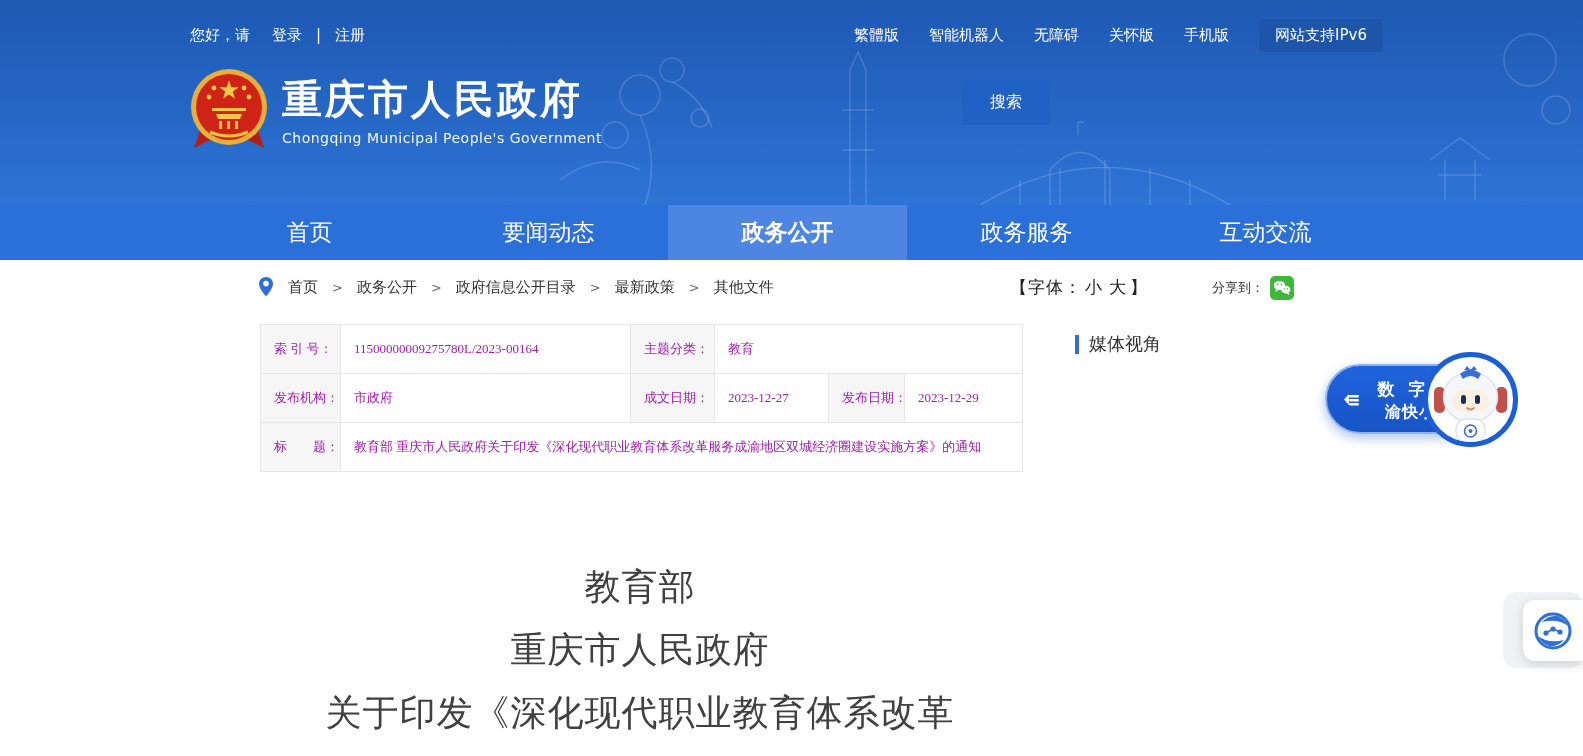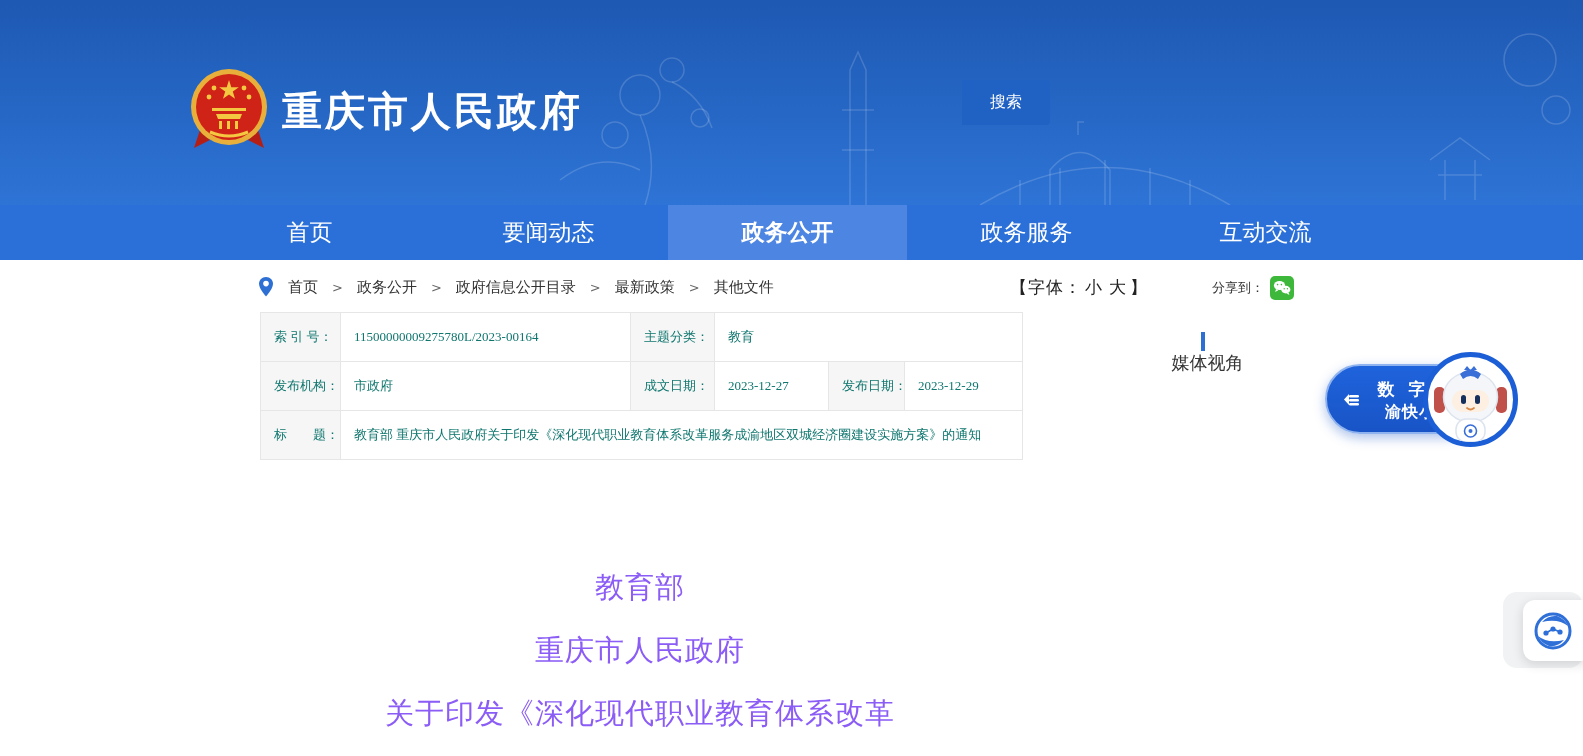--- a/index.html
+++ b/index.html
@@ -51,35 +51,35 @@
   .pin-icon { width:16px; height:22px; }
 
   .font-widget { position:absolute; left:770px; top:4px; font-size:17px; color:#222;
                  display:flex; align-items:center; letter-spacing:1px; }
   .font-widget .sz { cursor:pointer; margin:0 3px; }
   .share-widget { position:absolute; left:972px; top:4px; display:flex; align-items:center;
                   font-size:13px; color:#333; }
   .wechat-icon { width:24px; height:24px; margin-left:6px; cursor:pointer; }
 
   
-  .meta-table { position:absolute; top:312px; left:260px; width:762px; border-collapse:collapse;
+  .meta-table { position:absolute; top:324px; left:260px; width:762px; border-collapse:collapse;
                 table-layout:fixed; font-family:"Liberation Serif","DejaVu Serif",serif;
-                font-size:13px; color:#0f766e;padding-left:40px; }
+                font-size:13px; color:#a21caf;padding-left:40px; }
   .meta-table td { border:1px solid #e6e6e6; height:49px; padding-left:13px;
                    overflow:hidden; white-space:nowrap; }
   .meta-table td.lbl { background:#f6f6f6; }
 
   
   .doc-title { position:absolute; top:556px; left:240px; width:800px; }
   .doc-title-line { height:63px; display:flex; align-items:center; justify-content:center;
-                    font-size:29px; color:#8b5cf6; letter-spacing:1px; }
+                    font-size:36px; color:#404040; letter-spacing:1px; }
 
   
   .sidebar { position:absolute; top:332px; left:1075px; width:265px; }
-  .side-head { display:flex; align-items:center;flex-direction:column; }
+  .side-head { display:flex; align-items:center; }
   .side-bar-mark { width:4px; height:19px; background:#2e6fd3; margin-right:10px; }
   .side-title { font-size:18px; color:#333; font-weight:500; }
   .side-item { display:flex; margin-top:26px; cursor:pointer; }
   .side-bullet { width:6px; height:6px; border-radius:50%; background:#b8b8b8;
                  margin:16px 10px 0 2px; flex:0 0 auto; }
   .side-text { font-size:16px; color:#333; line-height:39px; width:238px; }
 
   
   .assistant { position:absolute; left:1325px; top:352px; width:205px; height:95px; z-index:5; }
   .assist-pill { position:absolute; left:0; top:12px; width:160px; height:70px;
@@ -120,20 +120,36 @@
       <path d="M842 110 L874 110 M842 150 L874 150"></path>
       <path d="M980 205 Q 1105 130 1230 205"></path>
       <path d="M1020 205 L1020 180 M1060 205 L1060 168 M1105 205 L1105 160 M1150 205 L1150 168 M1190 205 L1190 180"></path>
       <path d="M1050 205 L1050 170 Q 1080 135 1110 170 L1110 205"></path>
       <path d="M1078 135 L1078 122 L1084 122"></path>
       <path d="M1430 160 L1460 138 L1490 160 M1438 175 L1482 175 M1445 160 L1445 200 M1475 160 L1475 200"></path>
       <circle cx="1530" cy="60" r="26"></circle>
         <circle cx="1556" cy="110" r="14"></circle>
     </svg>
 
+    <div class="topbar">
+      <div class="topbar-left">
+        <span class="greet">您好，请</span>
+        <span class="toplink">登录</span>
+        <span>|</span>
+        <span class="toplink">注册</span>
+      </div>
+      <div class="topbar-right">
+        <span class="toplink">繁體版</span>
+        <span class="toplink">智能机器人</span>
+        <span class="toplink">无障碍</span>
+        <span class="toplink">关怀版</span>
+        <span class="toplink">手机版</span>
+        <span class="ipv6-pill">网站支持IPv6</span>
+      </div>
+    </div>
 
     <div class="logo-row">
       <svg class="emblem" viewBox="0 0 78 86">
         <path d="M10 62 L4 80 L20 72 Z" fill="#b51e14"></path>
         <path d="M68 62 L74 80 L58 72 Z" fill="#b51e14"></path>
         <circle cx="39" cy="39" r="38" fill="#e8b03a"></circle>
         <circle cx="39" cy="39" r="33" fill="#cf2318"></circle>
         <path d="M39 12 L41.3 19.2 L48.8 19.2 L42.8 23.6 L45 30.8 L39 26.4 L33 30.8 L35.2 23.6 L29.2 19.2 L36.7 19.2 Z" fill="#f5c842"></path>
         <circle cx="24" cy="20" r="2.4" fill="#f5c842"></circle>
           <circle cx="54" cy="20" r="2.4" fill="#f5c842"></circle>
@@ -141,20 +157,21 @@
           <circle cx="59" cy="29" r="2.4" fill="#f5c842"></circle>
         <rect x="22" y="40" width="34" height="3" fill="#f5c842"></rect>
         <path d="M26 46 L52 46 L50 51 L28 51 Z" fill="#f5c842"></path>
         <rect x="29" y="53" width="3" height="8" fill="#f5c842"></rect>
         <rect x="37" y="53" width="3" height="8" fill="#f5c842"></rect>
         <rect x="45" y="53" width="3" height="8" fill="#f5c842"></rect>
         <path d="M20 64 Q 39 72 58 64" stroke="#f5c842" stroke-width="3" fill="none"></path>
       </svg>
       <div class="logo-text">
         <div class="site-title">重庆市人民政府</div>
+        <div class="site-sub">Chongqing Municipal People's Government</div>
       </div>
     </div>
 
     <div class="search-box">
       <button class="search-btn">搜索</button>
     </div>
   </div>
 
   <div class="nav">
     <div class="nav-inner">

